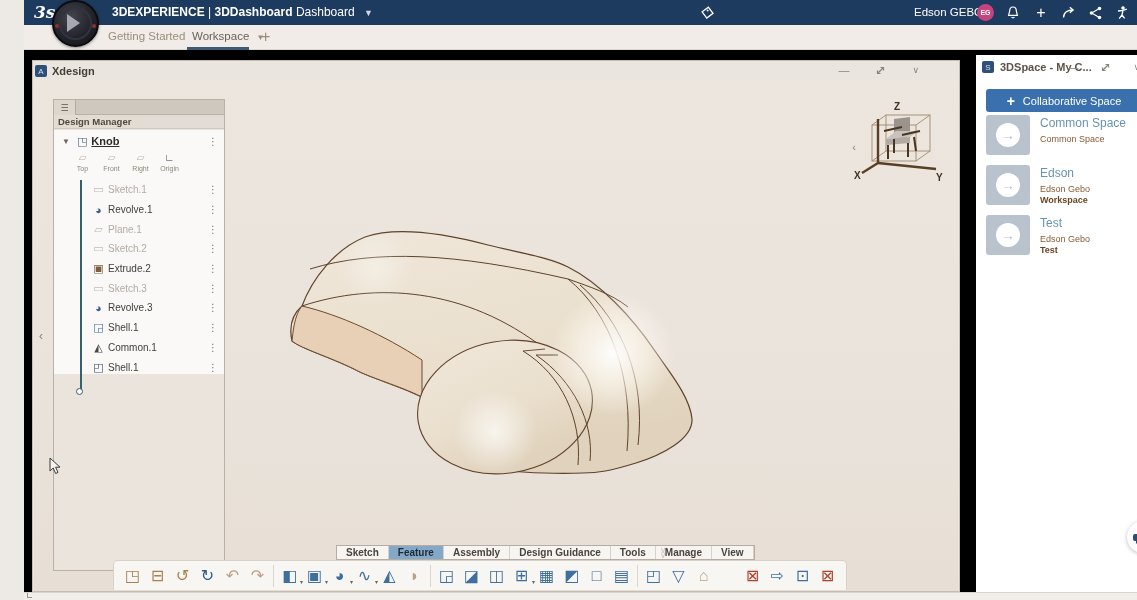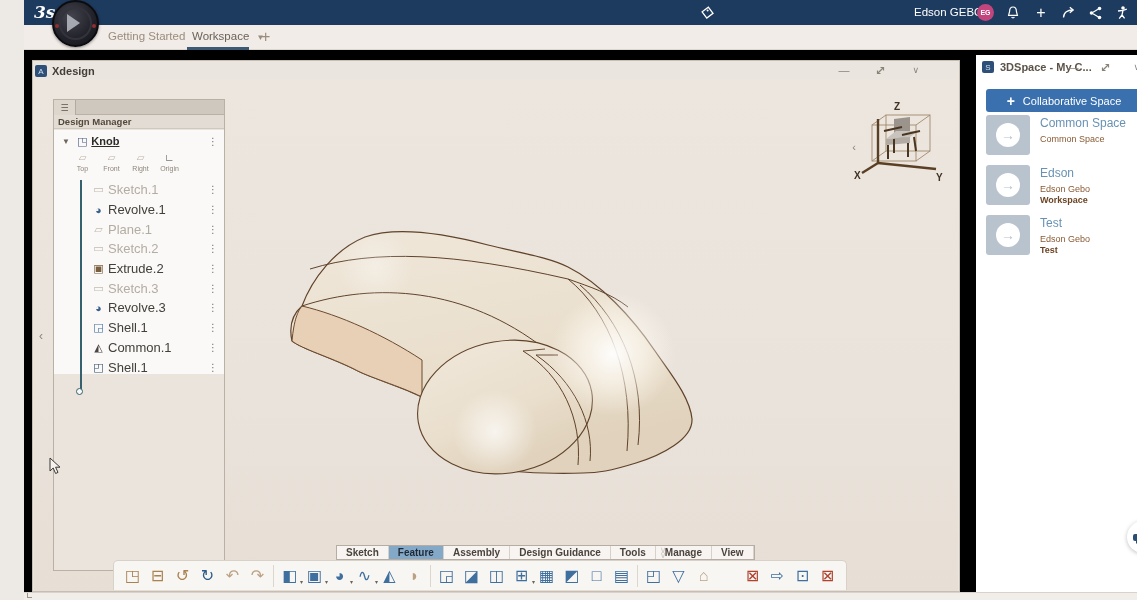--- a/index.html
+++ b/index.html
@@ -57,21 +57,21 @@
   .knob-row .lbl { margin-left:4px; font-size:11px; font-weight:bold; color:#2e2c29;text-decoration:underline; }
   .kebab { position:absolute; right:6px; color:#7a746b; font-size:10px; }
   .refplanes { position:absolute; left:14px; top:22px; width:150px; height:26px; display:flex; }
   .refplane { width:29px; text-align:center; }
   .refplane .ic { font-size:10px; color:#b9b2a8; height:13px; }
   .refplane .ic.dark { color:#3a362f; }
   .refplane .lb { font-size:7px; color:#8d867b; }
   .feat-list { position:absolute; left:0; top:50px; width:170px; }
   .feat-row { position:relative; height:19.7px; display:flex; align-items:center; }
   .feat-row .ic { margin-left:38px; width:13px; font-size:11px; text-align:center; }
-  .feat-row .lb { margin-left:3px; font-size:13px; color:#43403b; }
+  .feat-row .lb { margin-left:3px; font-size:10px; color:#43403b; }
   .feat-row.muted .lb { color:#b3aca3; }
   .feat-row.muted .ic { color:#c3bcb2 !important; }
 
   .collapse-chev { position:absolute; left:5px; top:250px; font-size:12px; color:#8a8378; }
 
   
   .triad { position:absolute; right:12px; top:22px; width:96px; height:82px; }
   .triad-chev { position:absolute; right:102px; top:62px; font-size:11px; color:#8a8378; }
 
   
@@ -110,20 +110,27 @@
   .chat-badge { position:absolute; left:21px; top:-3px; width:12px; height:12px; border-radius:50%; background:#35a853; border:1.5px solid #fff; color:#fff; font-size:7px; display:flex; align-items:center; justify-content:center; }
   .cursor { position:absolute; left:15px; top:378px; z-index:50; }
 </style>
 </head>
 <body>
 
 <div id="app">
 
   <div class="topbar">
     <span class="ds-logo">3s</span>
+    <div class="brand">
+      <b>3DEXPERIENCE</b>
+      <span>|</span>
+      <b>3DDashboard</b>
+      <span>Dashboard</span>
+      <span class="caret">▼</span>
+    </div>
     <div class="topicon" style="left:674px;">
       <svg width="16" height="16" viewBox="0 0 16 16">
         <path d="M8.5 2 L14 7.5 L8.5 13 L3 7.5 Z" fill="none" stroke="#fff" stroke-width="1.3" transform="rotate(8 8 8)"></path>
         <circle cx="8.6" cy="5.6" r="1" fill="#fff"></circle>
       </svg>
     </div>
     <span class="username">Edson GEBO</span>
     <div class="avatar">EG</div>
     <div class="topicon" style="left:980px;">
       <svg width="16" height="16" viewBox="0 0 16 16">

